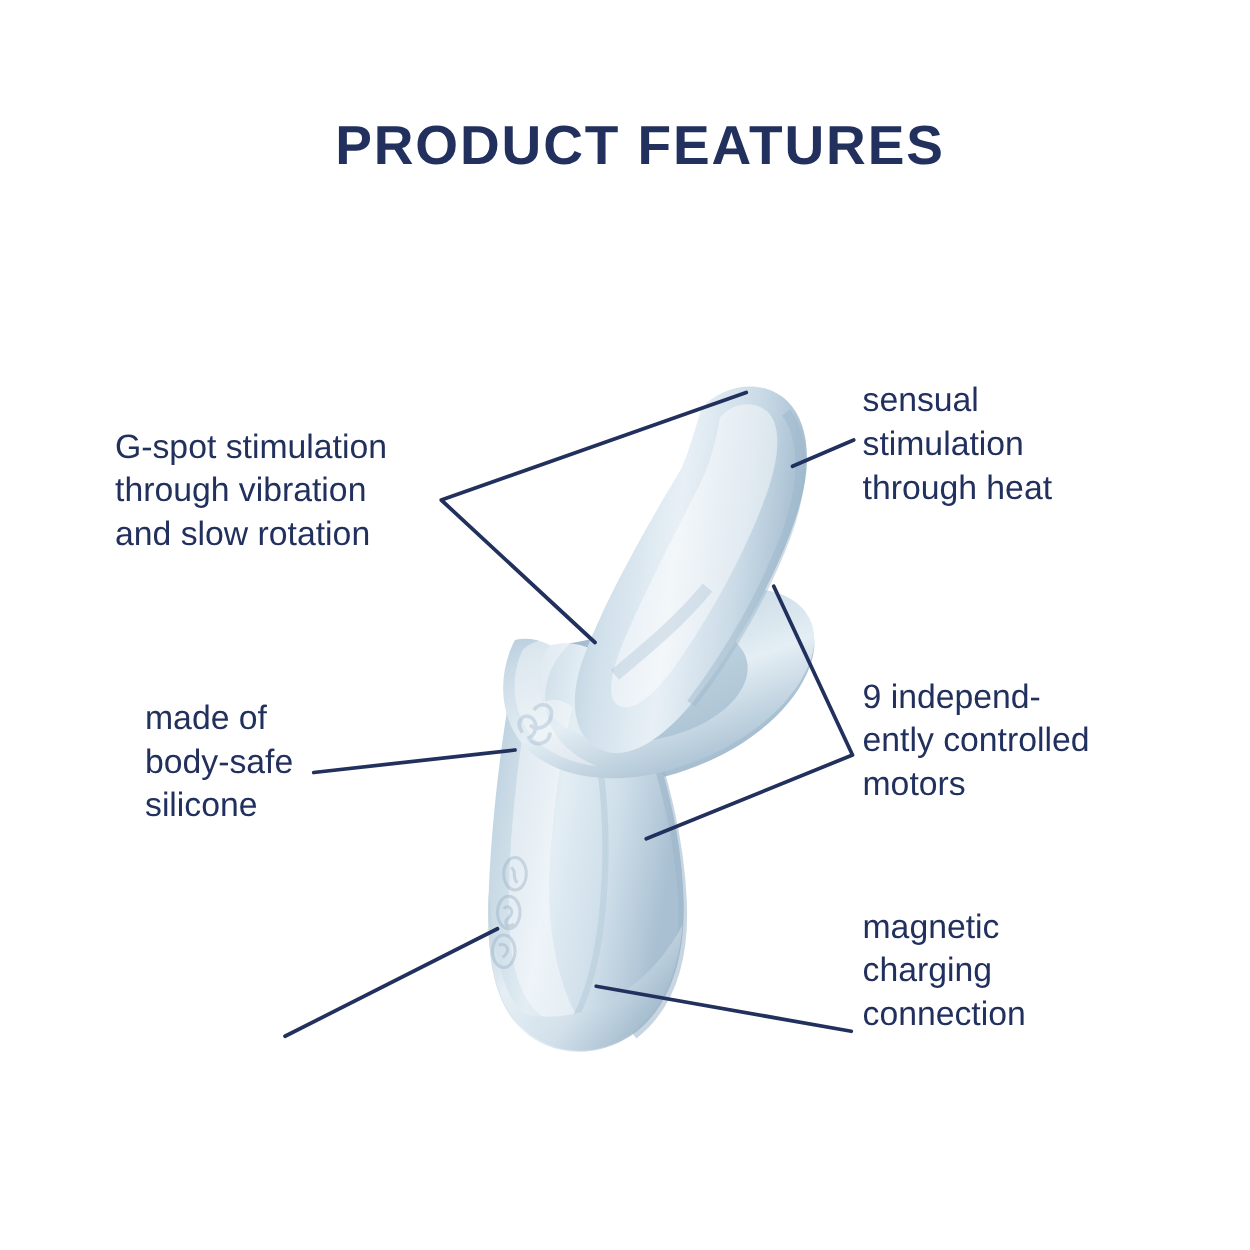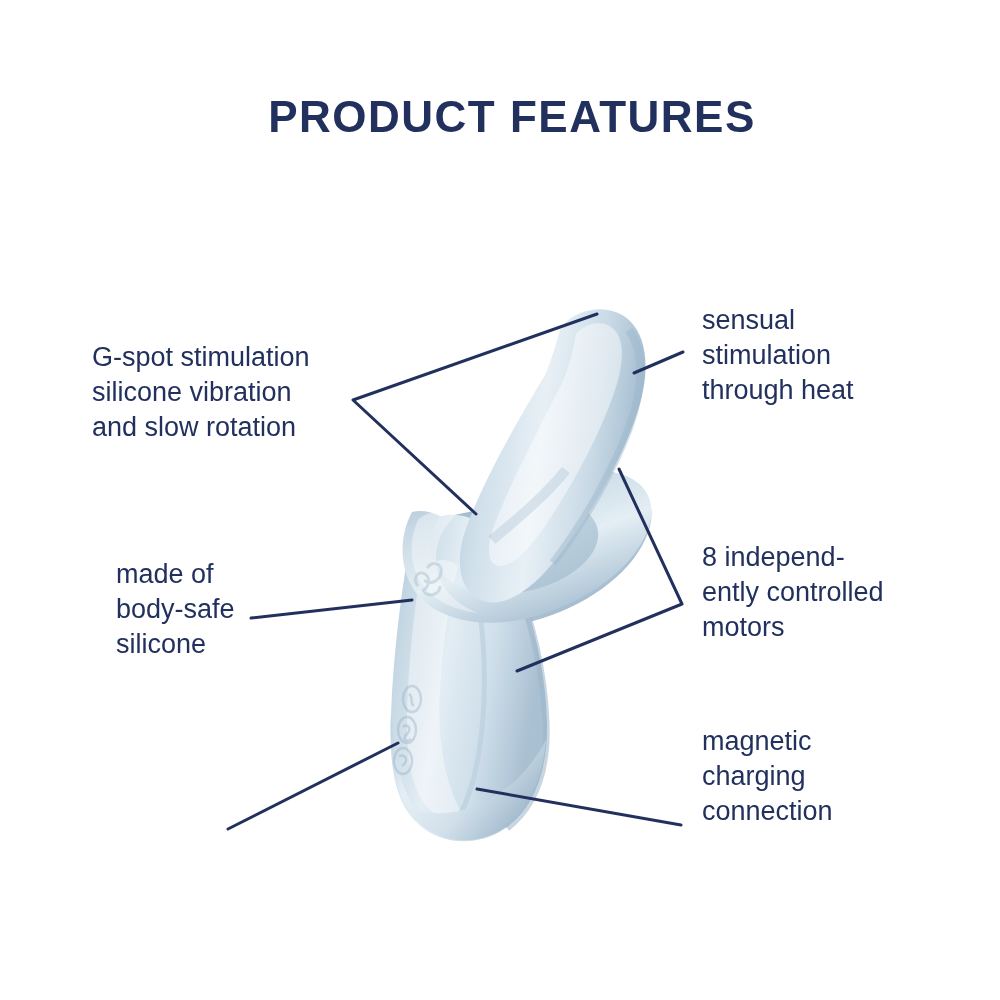--- a/index.html
+++ b/index.html
@@ -33,21 +33,21 @@
   .callout {
     position: absolute;
     color: #22305e;
     font-size: 27px;
     line-height: 1.30;
     font-weight: 400;
     font-family: "Liberation Sans", sans-serif;
     white-space: pre-line;
   }
   .callout-left  { text-align: left; }
-  .callout-right { text-align: left; margin-left: 12px; }
+  .callout-right { text-align: left; }
 
   #c-gspot    { left: 92px;  top: 340px; width: 290px; }
   #c-sensual  { left: 690px; top: 303px; width: 250px; }
   #c-silicone { left: 92px;  top: 557px; width: 240px; margin-left: 24px; }
   #c-motors   { left: 690px; top: 540px; width: 250px; }
   #c-switch   { left: 92px;  top: 766px; width: 280px; }
   #c-magnetic { left: 690px; top: 724px; width: 250px; }
 
   #art {
     position: absolute;
@@ -228,32 +228,32 @@
 
       <polyline points="619,469 682,604 517,671"></polyline>
 
       <line x1="228" y1="829" x2="398" y2="743"></line>
 
       <line x1="477" y1="789" x2="681" y2="825"></line>
     </g>
   </svg>
 
   <div class="callout callout-left" id="c-gspot">G-spot stimulation
-silicone vibration
+through vibration
 and slow rotation</div>
 
   <div class="callout callout-right" id="c-sensual">sensual
 stimulation
 through heat</div>
 
   <div class="callout callout-left" id="c-silicone">made of
 body-safe
 silicone</div>
 
-  <div class="callout callout-right" id="c-motors">8 independ-
+  <div class="callout callout-right" id="c-motors">9 independ-
 ently controlled
 motors</div>
 
 
   <div class="callout callout-right" id="c-magnetic">magnetic
 charging
 connection</div>
 
 </div>
 

